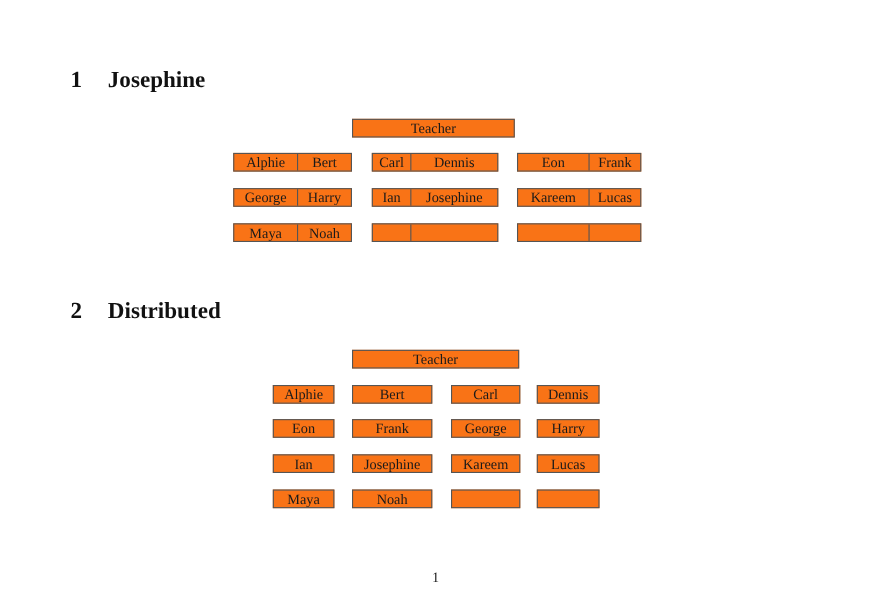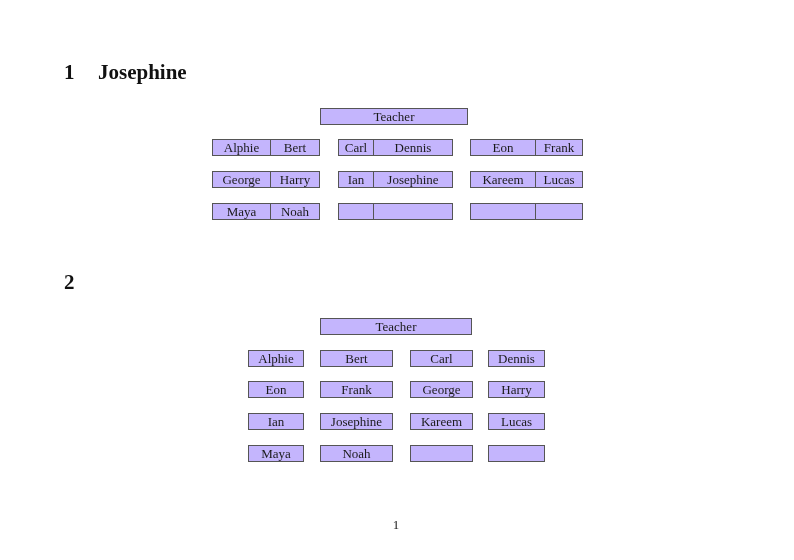--- a/index.html
+++ b/index.html
@@ -27,21 +27,21 @@
   }
   .heading .hnum {
     display: inline-block;
     width: 34px;
   }
   .seat, .pairbox {
     position: absolute;
     height: 17px;
     border: 1px solid #555555;
     box-sizing: border-box;
-    background: #c4b5fd;
+    background: #f97316;
   }
   .seat {
     display: flex;
     align-items: center;
     justify-content: center;
     font-size: 13px;
     line-height: 13px;
     white-space: nowrap;
   }
   .pairbox {
@@ -118,20 +118,21 @@
     <div class="cell" style="width:35px;"></div>
     <div class="cell last"></div>
   </div>
   <div class="pairbox" style="left:470px; top:203px; width:113px;">
     <div class="cell" style="width:65px;"></div>
     <div class="cell last"></div>
   </div>
 
   <div class="heading" style="left:64px; top:272px;">
     <span class="hnum">2</span>
+    <span>Distributed</span>
   </div>
 
   <div class="seat" style="left:320px; top:318px; width:152px;">Teacher</div>
 
   <div class="seat" style="left:248px; top:350px; width:56px;">Alphie</div>
   <div class="seat" style="left:320px; top:350px; width:73px;">Bert</div>
   <div class="seat" style="left:410px; top:350px; width:63px;">Carl</div>
   <div class="seat" style="left:488px; top:350px; width:57px;">Dennis</div>
 
   <div class="seat" style="left:248px; top:381px; width:56px;">Eon</div>

